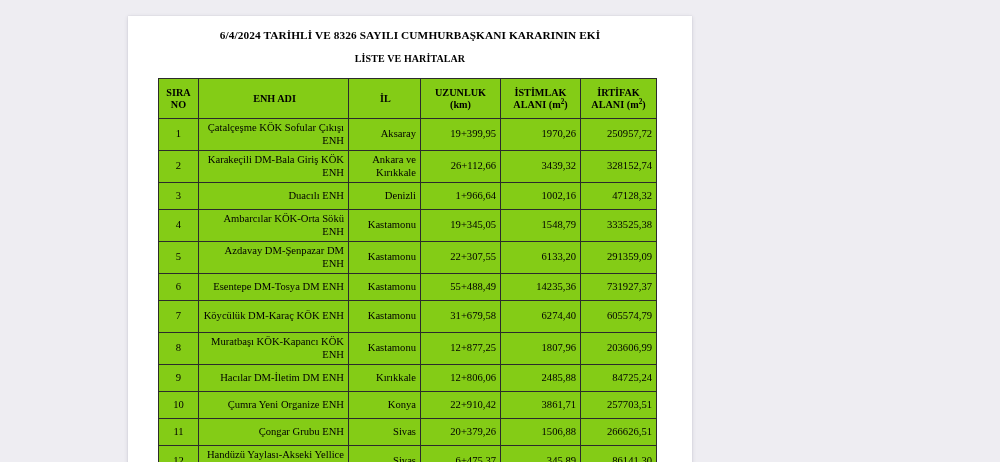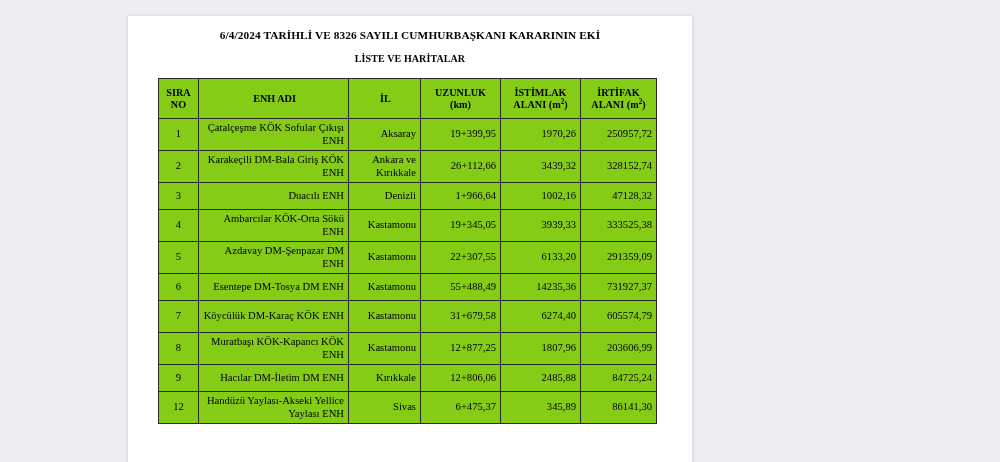--- a/index.html
+++ b/index.html
@@ -177,21 +177,21 @@
               <td class="c-il">Denizli</td>
               <td class="c-num">1+966,64</td>
               <td class="c-num">1002,16</td>
               <td class="c-num">47128,32</td>
             </tr>
             <tr class="r-2line">
               <td class="c-no">4</td>
               <td class="c-enh">Ambarcılar KÖK-Orta Sökü ENH</td>
               <td class="c-il">Kastamonu</td>
               <td class="c-num">19+345,05</td>
-              <td class="c-num">3939,33</td>
+              <td class="c-num">1548,79</td>
               <td class="c-num">333525,38</td>
             </tr>
             <tr class="r-2line">
               <td class="c-no">5</td>
               <td class="c-enh">Azdavay DM-Şenpazar DM ENH</td>
               <td class="c-il">Kastamonu</td>
               <td class="c-num">22+307,55</td>
               <td class="c-num">6133,20</td>
               <td class="c-num">291359,09</td>
             </tr>
@@ -220,20 +220,36 @@
               <td class="c-num">203606,99</td>
             </tr>
             <tr class="r-1line">
               <td class="c-no">9</td>
               <td class="c-enh">Hacılar DM-İletim DM ENH</td>
               <td class="c-il">Kırıkkale</td>
               <td class="c-num">12+806,06</td>
               <td class="c-num">2485,88</td>
               <td class="c-num">84725,24</td>
             </tr>
+            <tr class="r-1line">
+              <td class="c-no">10</td>
+              <td class="c-enh">Çumra Yeni Organize ENH</td>
+              <td class="c-il">Konya</td>
+              <td class="c-num">22+910,42</td>
+              <td class="c-num">3861,71</td>
+              <td class="c-num">257703,51</td>
+            </tr>
+            <tr class="r-1line">
+              <td class="c-no">11</td>
+              <td class="c-enh">Çongar Grubu ENH</td>
+              <td class="c-il">Sivas</td>
+              <td class="c-num">20+379,26</td>
+              <td class="c-num">1506,88</td>
+              <td class="c-num">266626,51</td>
+            </tr>
             <tr class="r-2line">
               <td class="c-no">12</td>
               <td class="c-enh">Handüzü Yaylası-Akseki Yellice Yaylası ENH</td>
               <td class="c-il">Sivas</td>
               <td class="c-num">6+475,37</td>
               <td class="c-num">345,89</td>
               <td class="c-num">86141,30</td>
             </tr>
           </tbody>
       </table>

